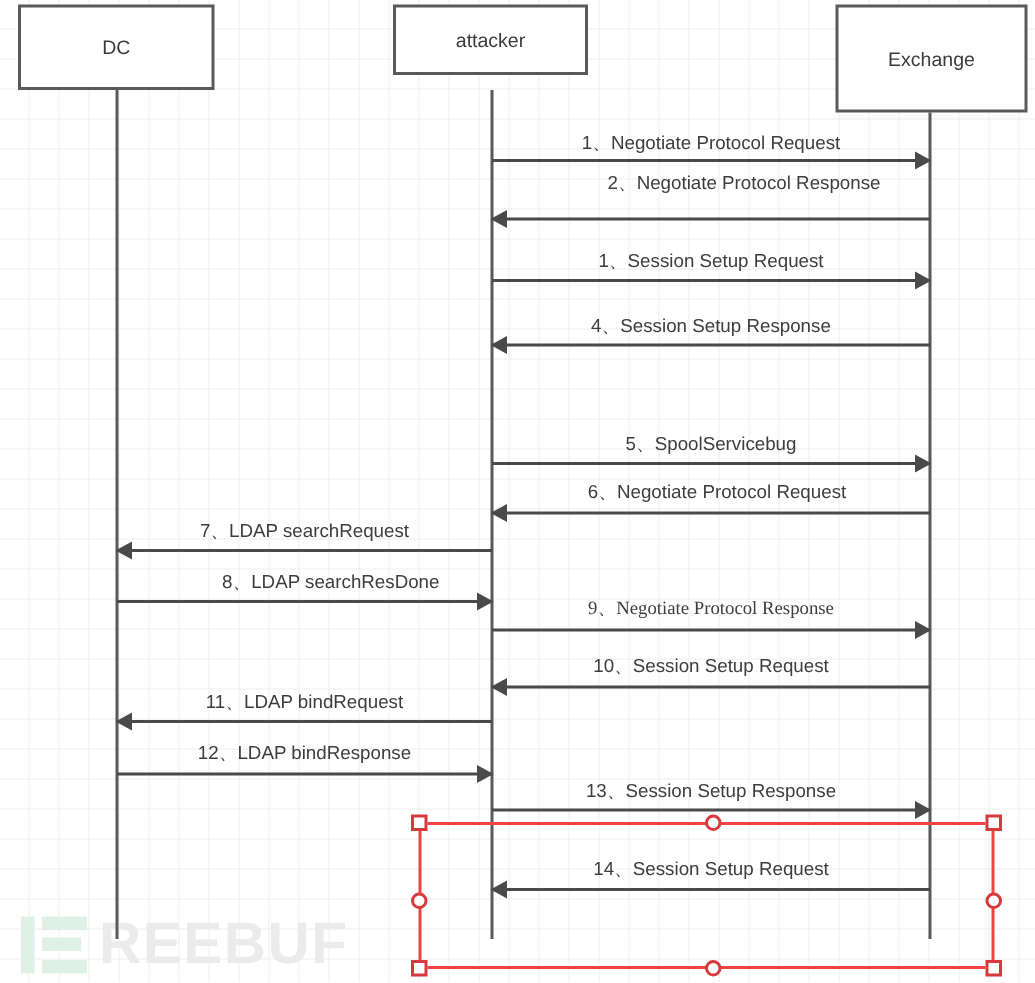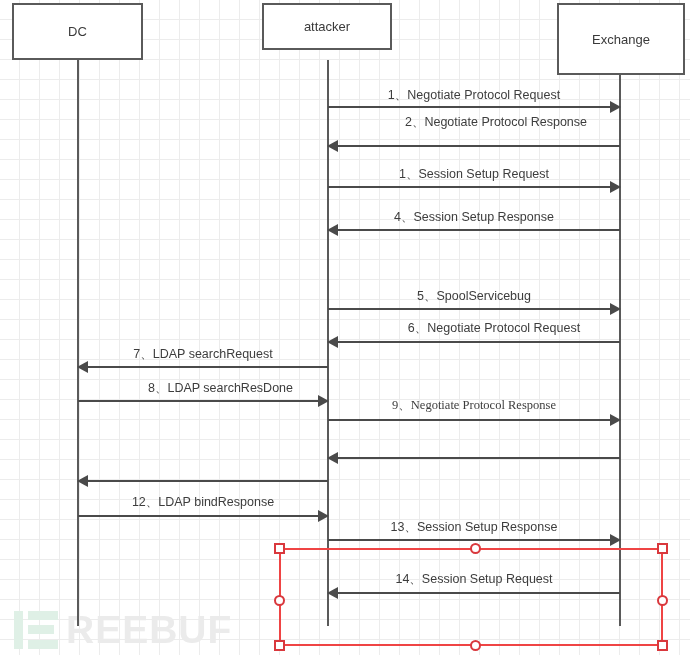--- a/index.html
+++ b/index.html
@@ -173,44 +173,46 @@
   <div class="msg-label" style="left:328px; top:209px; width:292px;">4、Session Setup Response</div>
   <div class="msg to-left" style="left:328px; top:229px; width:292px;">
       <i class="head"></i>
     </div>
 
   <div class="msg-label" style="left:328px; top:288px; width:292px;">5、SpoolServicebug</div>
   <div class="msg to-right" style="left:328px; top:308px; width:292px;">
       <i class="head"></i>
     </div>
 
-  <div class="msg-label" style="left:328px; top:320px; width:236px;padding-left:48px;">6、Negotiate Protocol Request</div>
+  <div class="msg-label" style="left:312px; top:320px; width:236px;padding-left:48px;">6、Negotiate Protocol Request</div>
   <div class="msg to-left" style="left:328px; top:341px; width:292px;">
       <i class="head"></i>
     </div>
 
   <div class="msg-label" style="left:78px; top:346px; width:250px;">7、LDAP searchRequest</div>
   <div class="msg to-left" style="left:78px; top:366px; width:250px;">
       <i class="head"></i>
     </div>
 
   <div class="msg-label" style="left:85px; top:380px; width:271px;">8、LDAP searchResDone</div>
   <div class="msg to-right" style="left:78px; top:400px; width:250px;">
       <i class="head"></i>
     </div>
 
   <div class="msg-label" style="left:328px; top:397px; width:292px;font-family:Liberation Serif, serif;">9、Negotiate Protocol Response</div>
   <div class="msg to-right" style="left:328px; top:419px; width:292px;">
       <i class="head"></i>
     </div>
 
+  <div class="msg-label" style="left:328px; top:436px; width:292px;">10、Session Setup Request</div>
   <div class="msg to-left" style="left:328px; top:457px; width:292px;">
       <i class="head"></i>
     </div>
 
+  <div class="msg-label" style="left:78px; top:460px; width:250px;">11、LDAP bindRequest</div>
   <div class="msg to-left" style="left:78px; top:480px; width:250px;">
       <i class="head"></i>
     </div>
 
   <div class="msg-label" style="left:78px; top:494px; width:250px;">12、LDAP bindResponse</div>
   <div class="msg to-right" style="left:78px; top:515px; width:250px;">
       <i class="head"></i>
     </div>
 
   <div class="msg-label" style="left:328px; top:519px; width:292px;">13、Session Setup Response</div>

